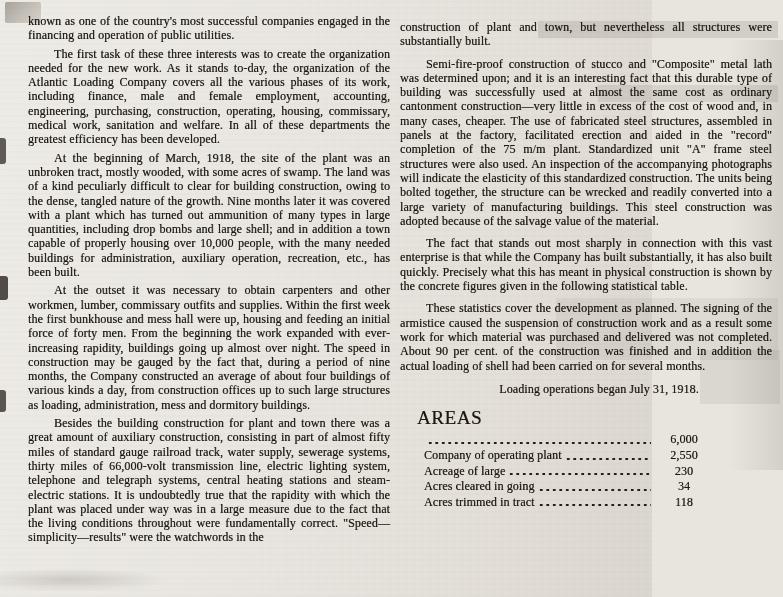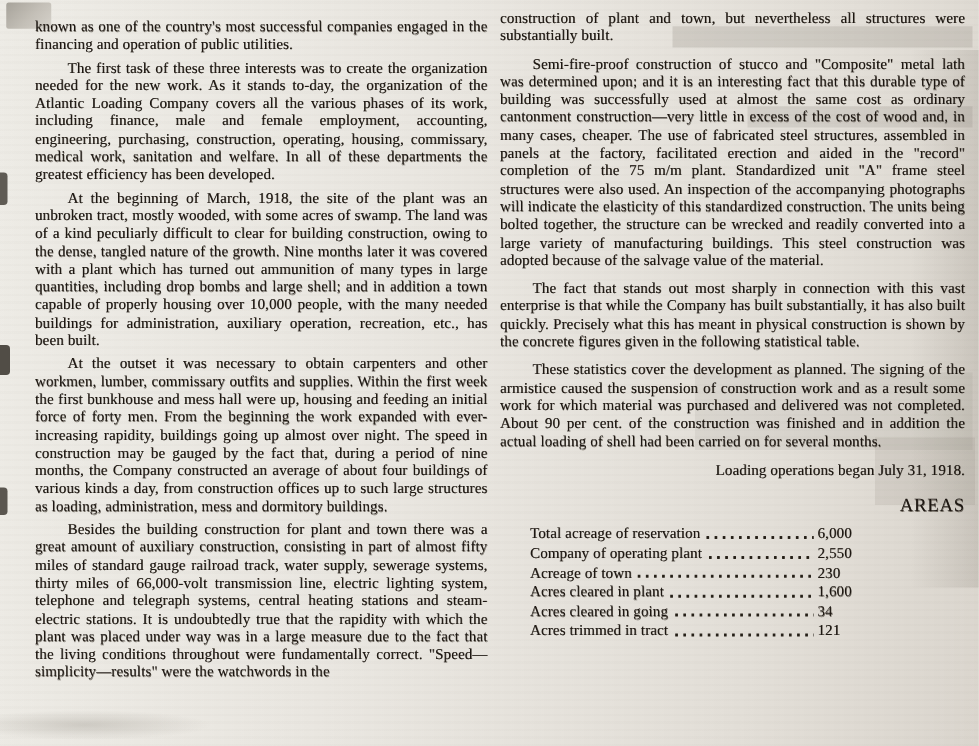--- a/index.html
+++ b/index.html
@@ -2,55 +2,55 @@
 <html><head>
 <meta charset="utf-8">
 <style>
   html, body { margin: 0; padding: 0; }
   body {
     width: 783px; height: 597px; overflow: hidden;
     font-family: "Liberation Serif", "DejaVu Serif", serif;
     background: #e8e5df;
   }
   .page {
-    position: relative; width: 783px; height: 597px;
+    position: relative; width: 652px; height: 597px;
     background: linear-gradient(100deg, #edebe5 0%, #e9e6e0 40%, #e2ded7 78%, #dad5cd 100%);
   }
   .page::before {
     content: ""; position: absolute; inset: 0; pointer-events: none;
     background:
       repeating-linear-gradient(0deg, rgba(70,60,45,0.015) 0 2px, transparent 2px 6px),
       repeating-linear-gradient(90deg, rgba(255,255,255,0.03) 0 3px, transparent 3px 8px);
   }
   .col {
     position: absolute; text-align: justify;
     font-size: 12px; line-height: 14.3px;
     color: #1d1712; letter-spacing: 0.1px;
     text-shadow: 0.35px 0.35px 0.35px rgba(25,18,8,0.55);
   }
   .col-left  { left: 28px;  top: 14px; width: 362px; }
-  .col-right { left: 400px; top: 7px; width: 372px; }
+  .col-right { left: 400px; top: 20px; width: 372px; }
   .para { margin: 0 0 4px 0; }
   .col-right .para { margin-bottom: 8px; }
   .para.indent { text-indent: 26px; }
-  .statement { text-align: right; text-indent: 26px; margin: 9px 0 0 0; }
+  .statement { text-align: center; text-indent: 26px; margin: 9px 0 0 0; }
   .areas-heading {
-    text-align: right; font-size: 15px; letter-spacing: 0.6px;
-    margin: 15px 0 0 0;
+    text-align: left; font-size: 19px; letter-spacing: 0.6px;
+    margin: 15px 0 0 17px;
   }
   .areas-table { margin: 7px 0 0 24px; width: 290px; }
   .areas-row { display: flex; align-items: baseline; line-height: 15.6px; }
   .areas-label { white-space: nowrap; }
   .dot-leader {
     flex: 1 1 auto; align-self: flex-end;
     height: 4px; margin: 0 3px 3px 3px;
     background-image: radial-gradient(circle, #241e16 1.05px, transparent 1.45px);
     background-size: 6.5px 4px; background-position: left center; background-repeat: repeat-x;
   }
-  .areas-value { flex: 0 0 60px; text-align: left; }
+  .areas-value { flex: 0 0 60px; text-align: center; }
   
   .artifact { position: absolute; pointer-events: none; }
   .smudge-topleft { left: 5px; top: 2px; width: 36px; height: 21px;
     background: linear-gradient(135deg, #8f8a81 0%, #b6b1a8 55%, #cfcbc3 100%);
     opacity: 0.75; border-radius: 2px; }
   .edge-mark-1 { left: 0; top: 138px; width: 6px; height: 26px; background: #5f5b54; border-radius: 0 3px 3px 0; }
   .edge-mark-2 { left: 0; top: 276px; width: 8px; height: 24px; background: #514d46; border-radius: 0 3px 3px 0; }
   .edge-mark-3 { left: 0; top: 390px; width: 6px; height: 22px; background: #5a564f; border-radius: 0 3px 3px 0; }
   .blob-bottomleft { left: 0; top: 568px; width: 170px; height: 24px;
     background: radial-gradient(ellipse at 40% 50%, rgba(150,145,136,0.35), rgba(150,145,136,0) 70%); }
@@ -90,45 +90,39 @@
     <p class="para indent">Semi-fire-proof construction of stucco and "Composite" metal lath was determined upon; and it is an interesting fact that this durable type of building was successfully used at almost the same cost as ordinary cantonment construction—very little in excess of the cost of wood and, in many cases, cheaper.  The use of fabricated steel structures, assembled in panels at the factory, facilitated erection and aided in the "record" completion of the 75 m/m plant.  Standardized unit "A" frame steel structures were also used.  An inspection of the accompanying photographs will indicate the elasticity of this standardized construction.  The units being bolted together, the structure can be wrecked and readily converted into a large variety of manufacturing buildings.  This steel construction was adopted because of the salvage value of the material.</p>
     <p class="para indent">The fact that stands out most sharply in connection with this vast enterprise is that while the Company has built substantially, it has also built quickly.  Precisely what this has meant in physical construction is shown by the concrete figures given in the following statistical table.</p>
     <p class="para indent">These statistics cover the development as planned.  The signing of the armistice caused the suspension of construction work and as a result some work for which material was purchased and delivered was not completed.  About 90 per cent. of the construction was finished and in addition the actual loading of shell had been carried on for several months.</p>
 
     <p class="statement">Loading operations began July 31, 1918.</p>
 
     <div class="areas-heading">AREAS</div>
 
     <div class="areas-table">
       <div class="areas-row">
-        <span class="areas-label">Total acreage of reservation</span>
         <span class="dot-leader"></span>
         <span class="areas-value">6,000</span>
       </div>
       <div class="areas-row">
         <span class="areas-label">Company of operating plant</span>
         <span class="dot-leader"></span>
         <span class="areas-value">2,550</span>
       </div>
       <div class="areas-row">
-        <span class="areas-label">Acreage of town</span>
+        <span class="areas-label">Acreage of large</span>
         <span class="dot-leader"></span>
         <span class="areas-value">230</span>
-      </div>
-      <div class="areas-row">
-        <span class="areas-label">Acres cleared in plant</span>
-        <span class="dot-leader"></span>
-        <span class="areas-value">1,600</span>
       </div>
       <div class="areas-row">
         <span class="areas-label">Acres cleared in going</span>
         <span class="dot-leader"></span>
         <span class="areas-value">34</span>
       </div>
       <div class="areas-row">
         <span class="areas-label">Acres trimmed in tract</span>
         <span class="dot-leader"></span>
-        <span class="areas-value">121</span>
+        <span class="areas-value">118</span>
       </div>
     </div>
   </div>
 
 </div>
 
 </body></html>

